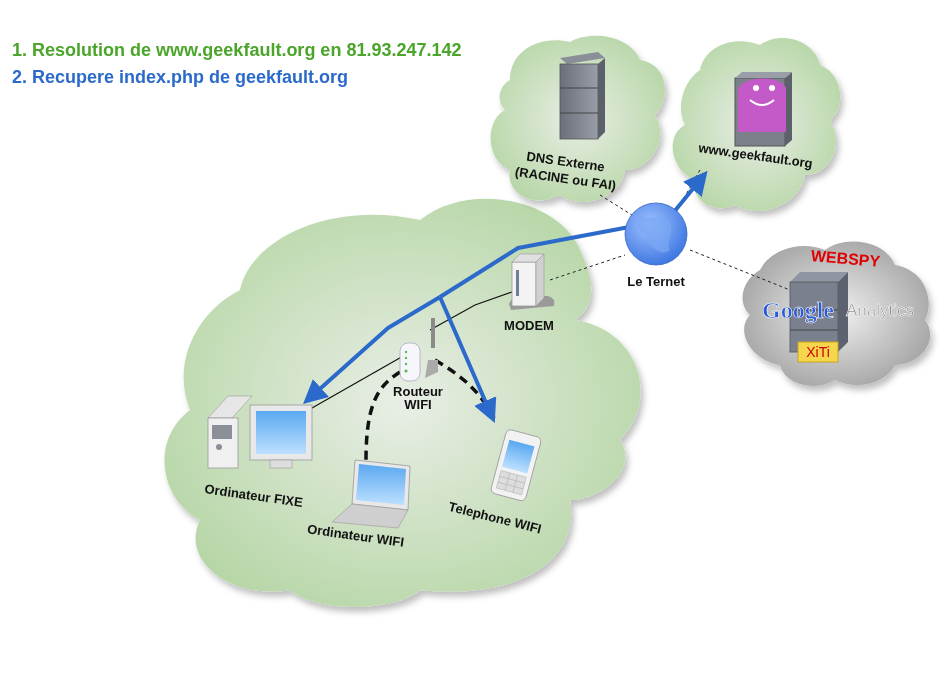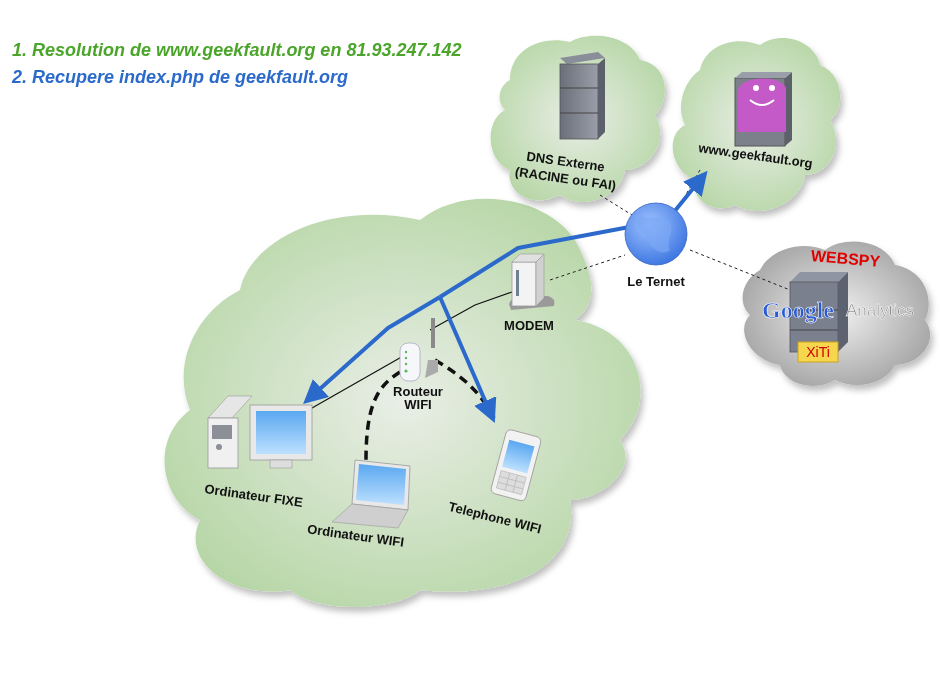--- a/index.html
+++ b/index.html
@@ -1,17 +1,17 @@
 <!DOCTYPE html>
 <html><head>
 <meta charset="utf-8">
 <style>
   html, body { margin: 0; padding: 0; background: #ffffff; }
   body { width: 942px; height: 699px; position: relative; overflow: hidden; font-family: "Liberation Sans", "DejaVu Sans", sans-serif; }
-  .legend { position: absolute; left: 12px; font-weight: bold; font-size: 18px; white-space: nowrap; font-style: italic; }
+  .legend { position: absolute; left: 12px; font-weight: bold; font-size: 18px; white-space: nowrap; }
   #legend-1 { top: 40px; }
   #legend-2 { top: 67px; }
   svg#diagram { position: absolute; left: 0; top: 0; }
   .lbl { font-family: "Liberation Sans", "DejaVu Sans", sans-serif; font-weight: bold; fill: #111; font-size: 13px; }
 </style>
 </head>
 <body>
 
 <div class="legend" id="legend-1" style="color:#4aa52a">1. Resolution de www.geekfault.org en 81.93.247.142</div>
 <div class="legend" id="legend-2" style="color:#2b6acb">2. Recupere index.php de geekfault.org</div>

